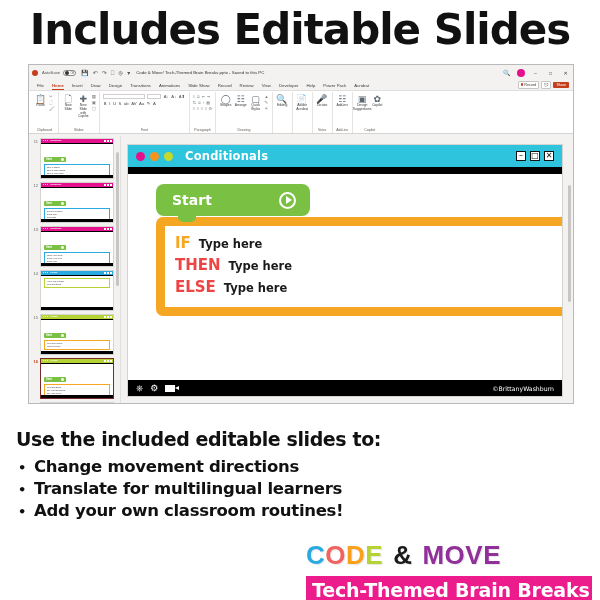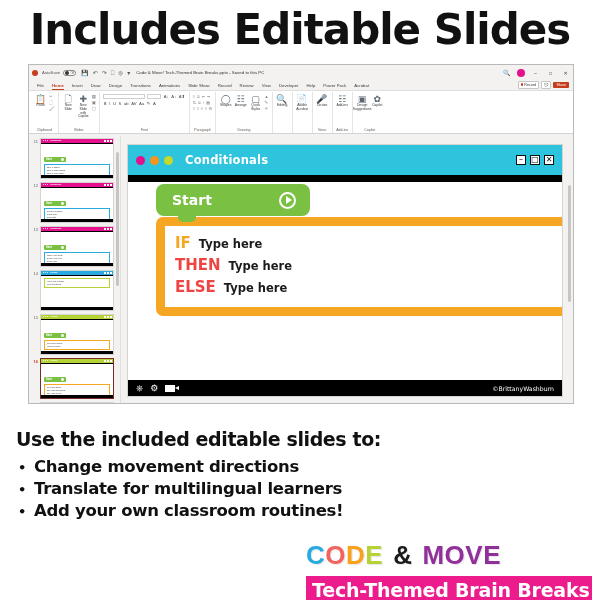--- a/index.html
+++ b/index.html
@@ -168,21 +168,21 @@
   .t-foot { position:absolute; left:0; right:0; bottom:0; height:3px; background:#000; }
 
   
   .stage { flex:1; position:relative; background:#f3f2f1; padding:6px 8px 4px 6px; }
   .slide {
     position:absolute; left:6px; top:8px; right:10px; bottom:6px;
     background:#fff; border:0.6px solid #d6d4d2;
     overflow:hidden;
   }
   .slide-head {
-    height:30px; background:#2ec4dd; display:flex; align-items:center; padding:8px 8px;
+    height:22px; background:#2ec4dd; display:flex; align-items:center; padding:8px 8px;
   }
   .s-dots { display:flex; gap:5px; }
   .s-dot { width:9px;height:9px;border-radius:50%; }
   .slide-title {
     font-family:"DejaVu Sans", sans-serif;
     font-weight:bold; font-size:11.5px; color:#ffffff; margin-left:12px;
     letter-spacing:0.2px;
   }
   .s-wbtns { margin-left:auto; display:flex; gap:4px; }
   .s-wb {

